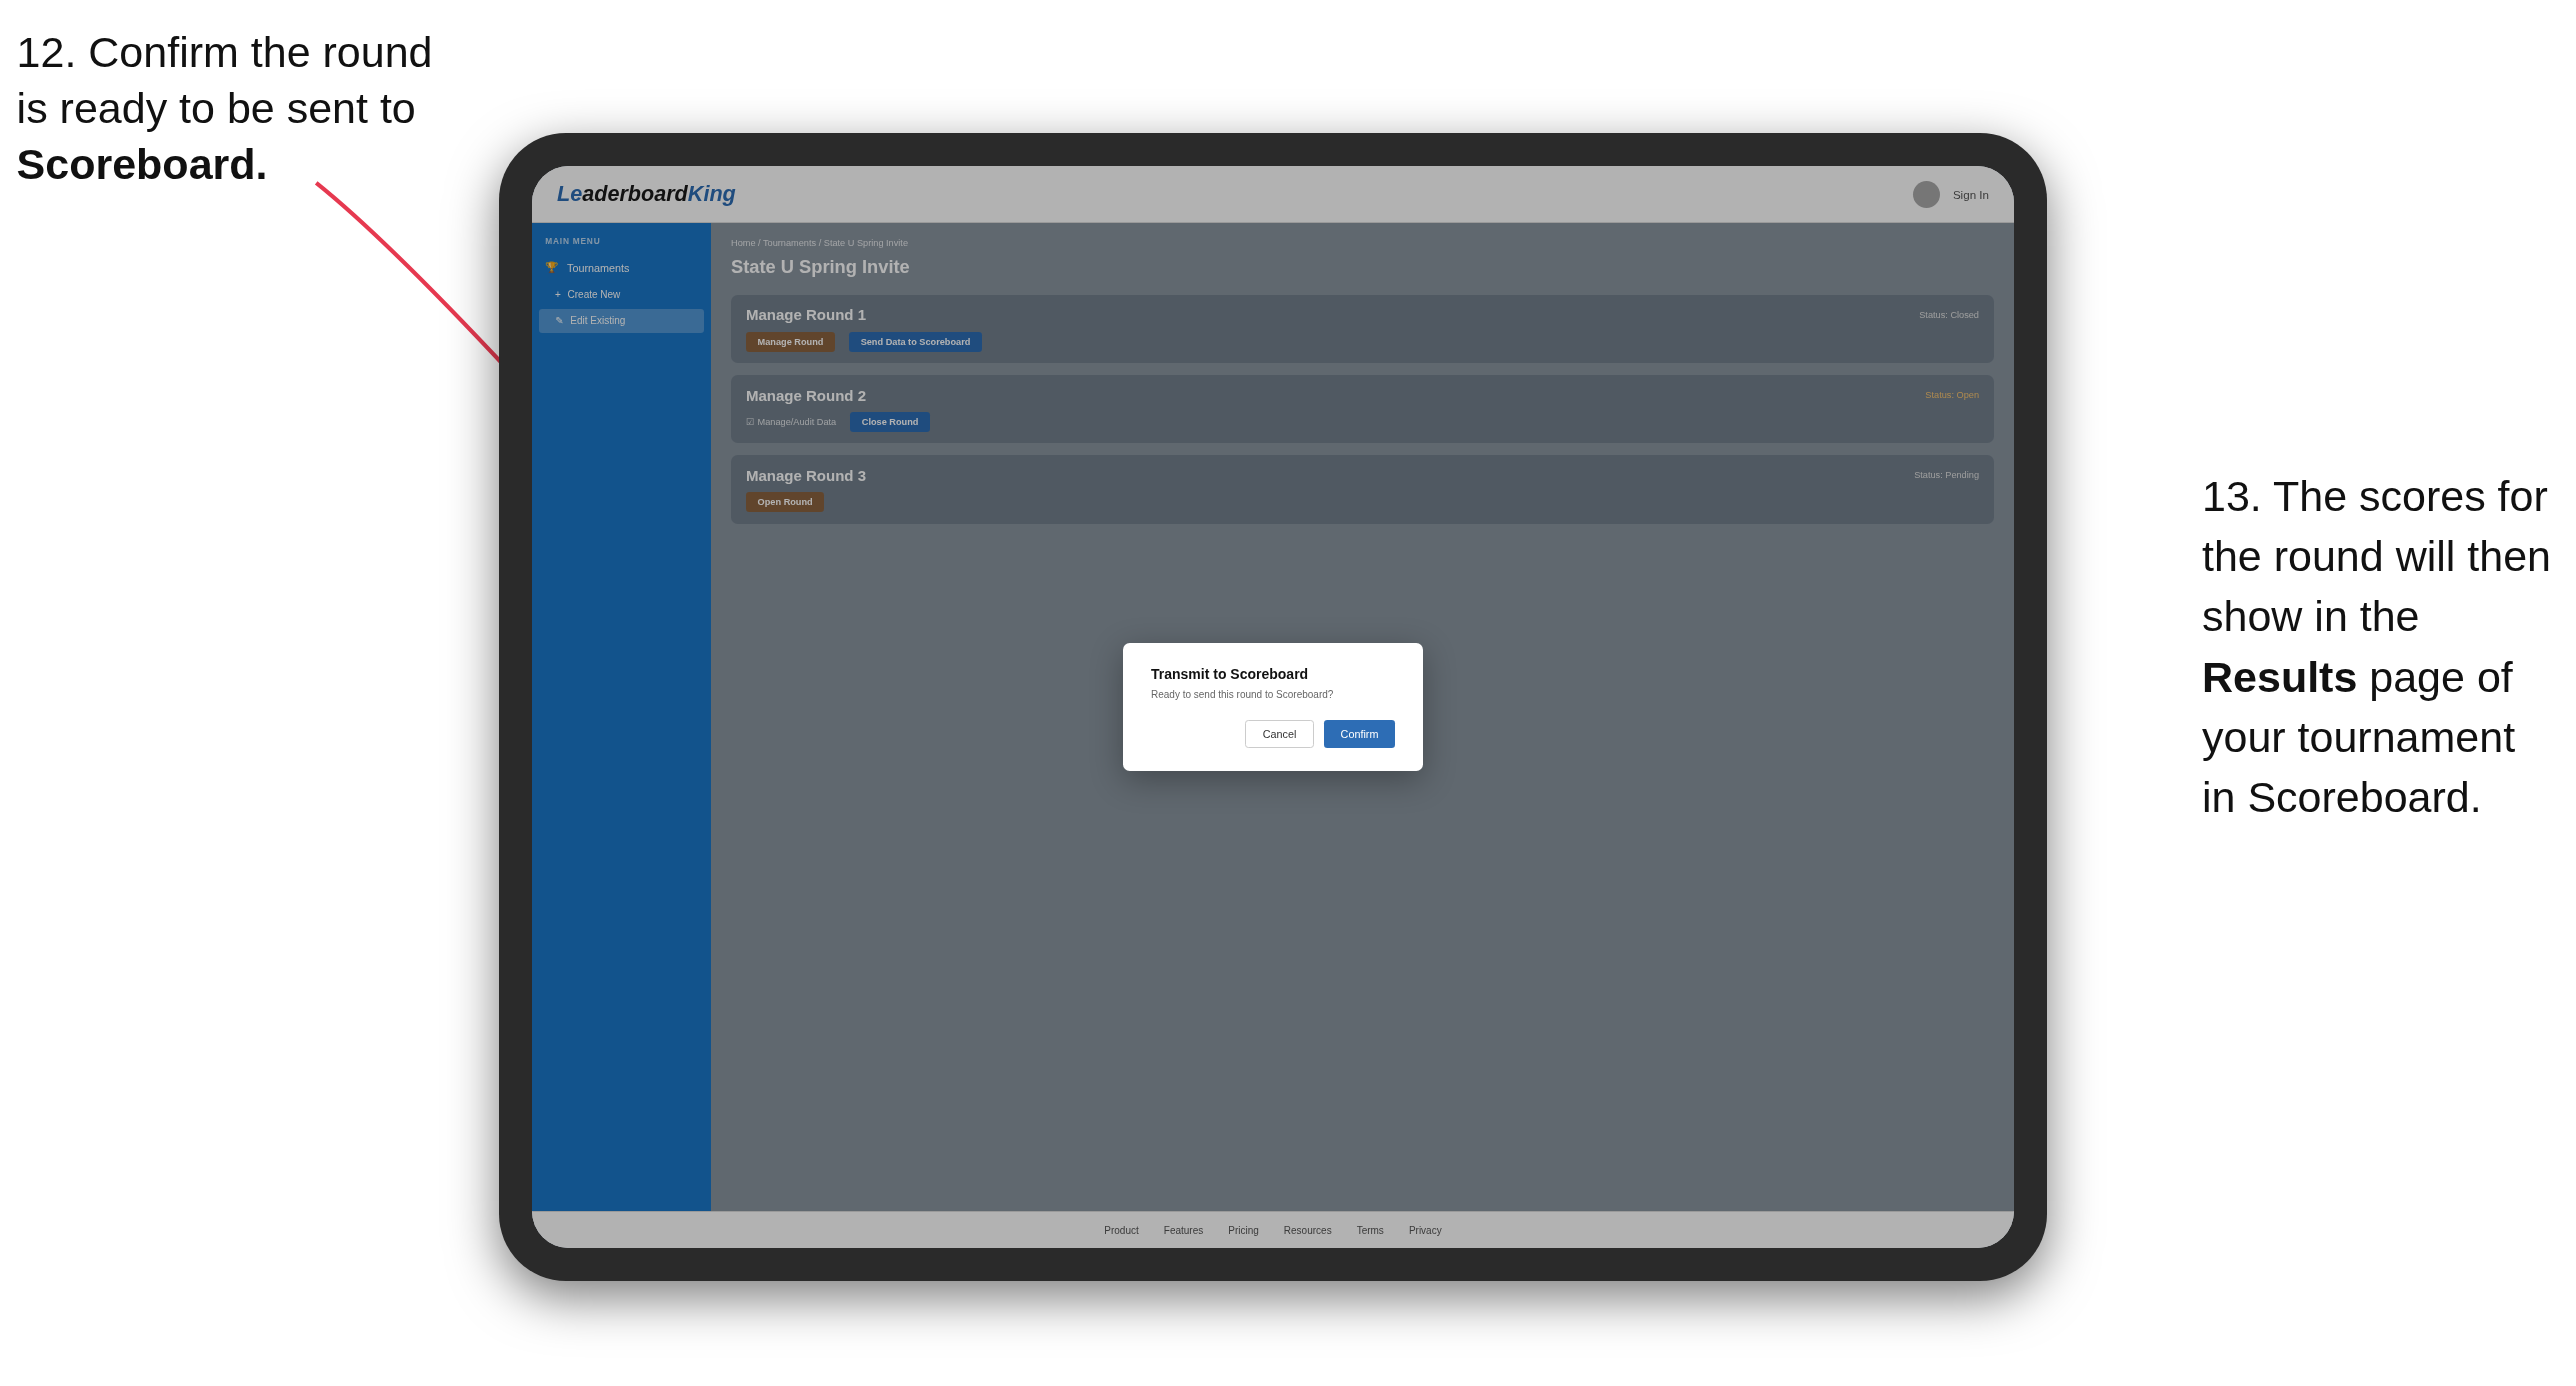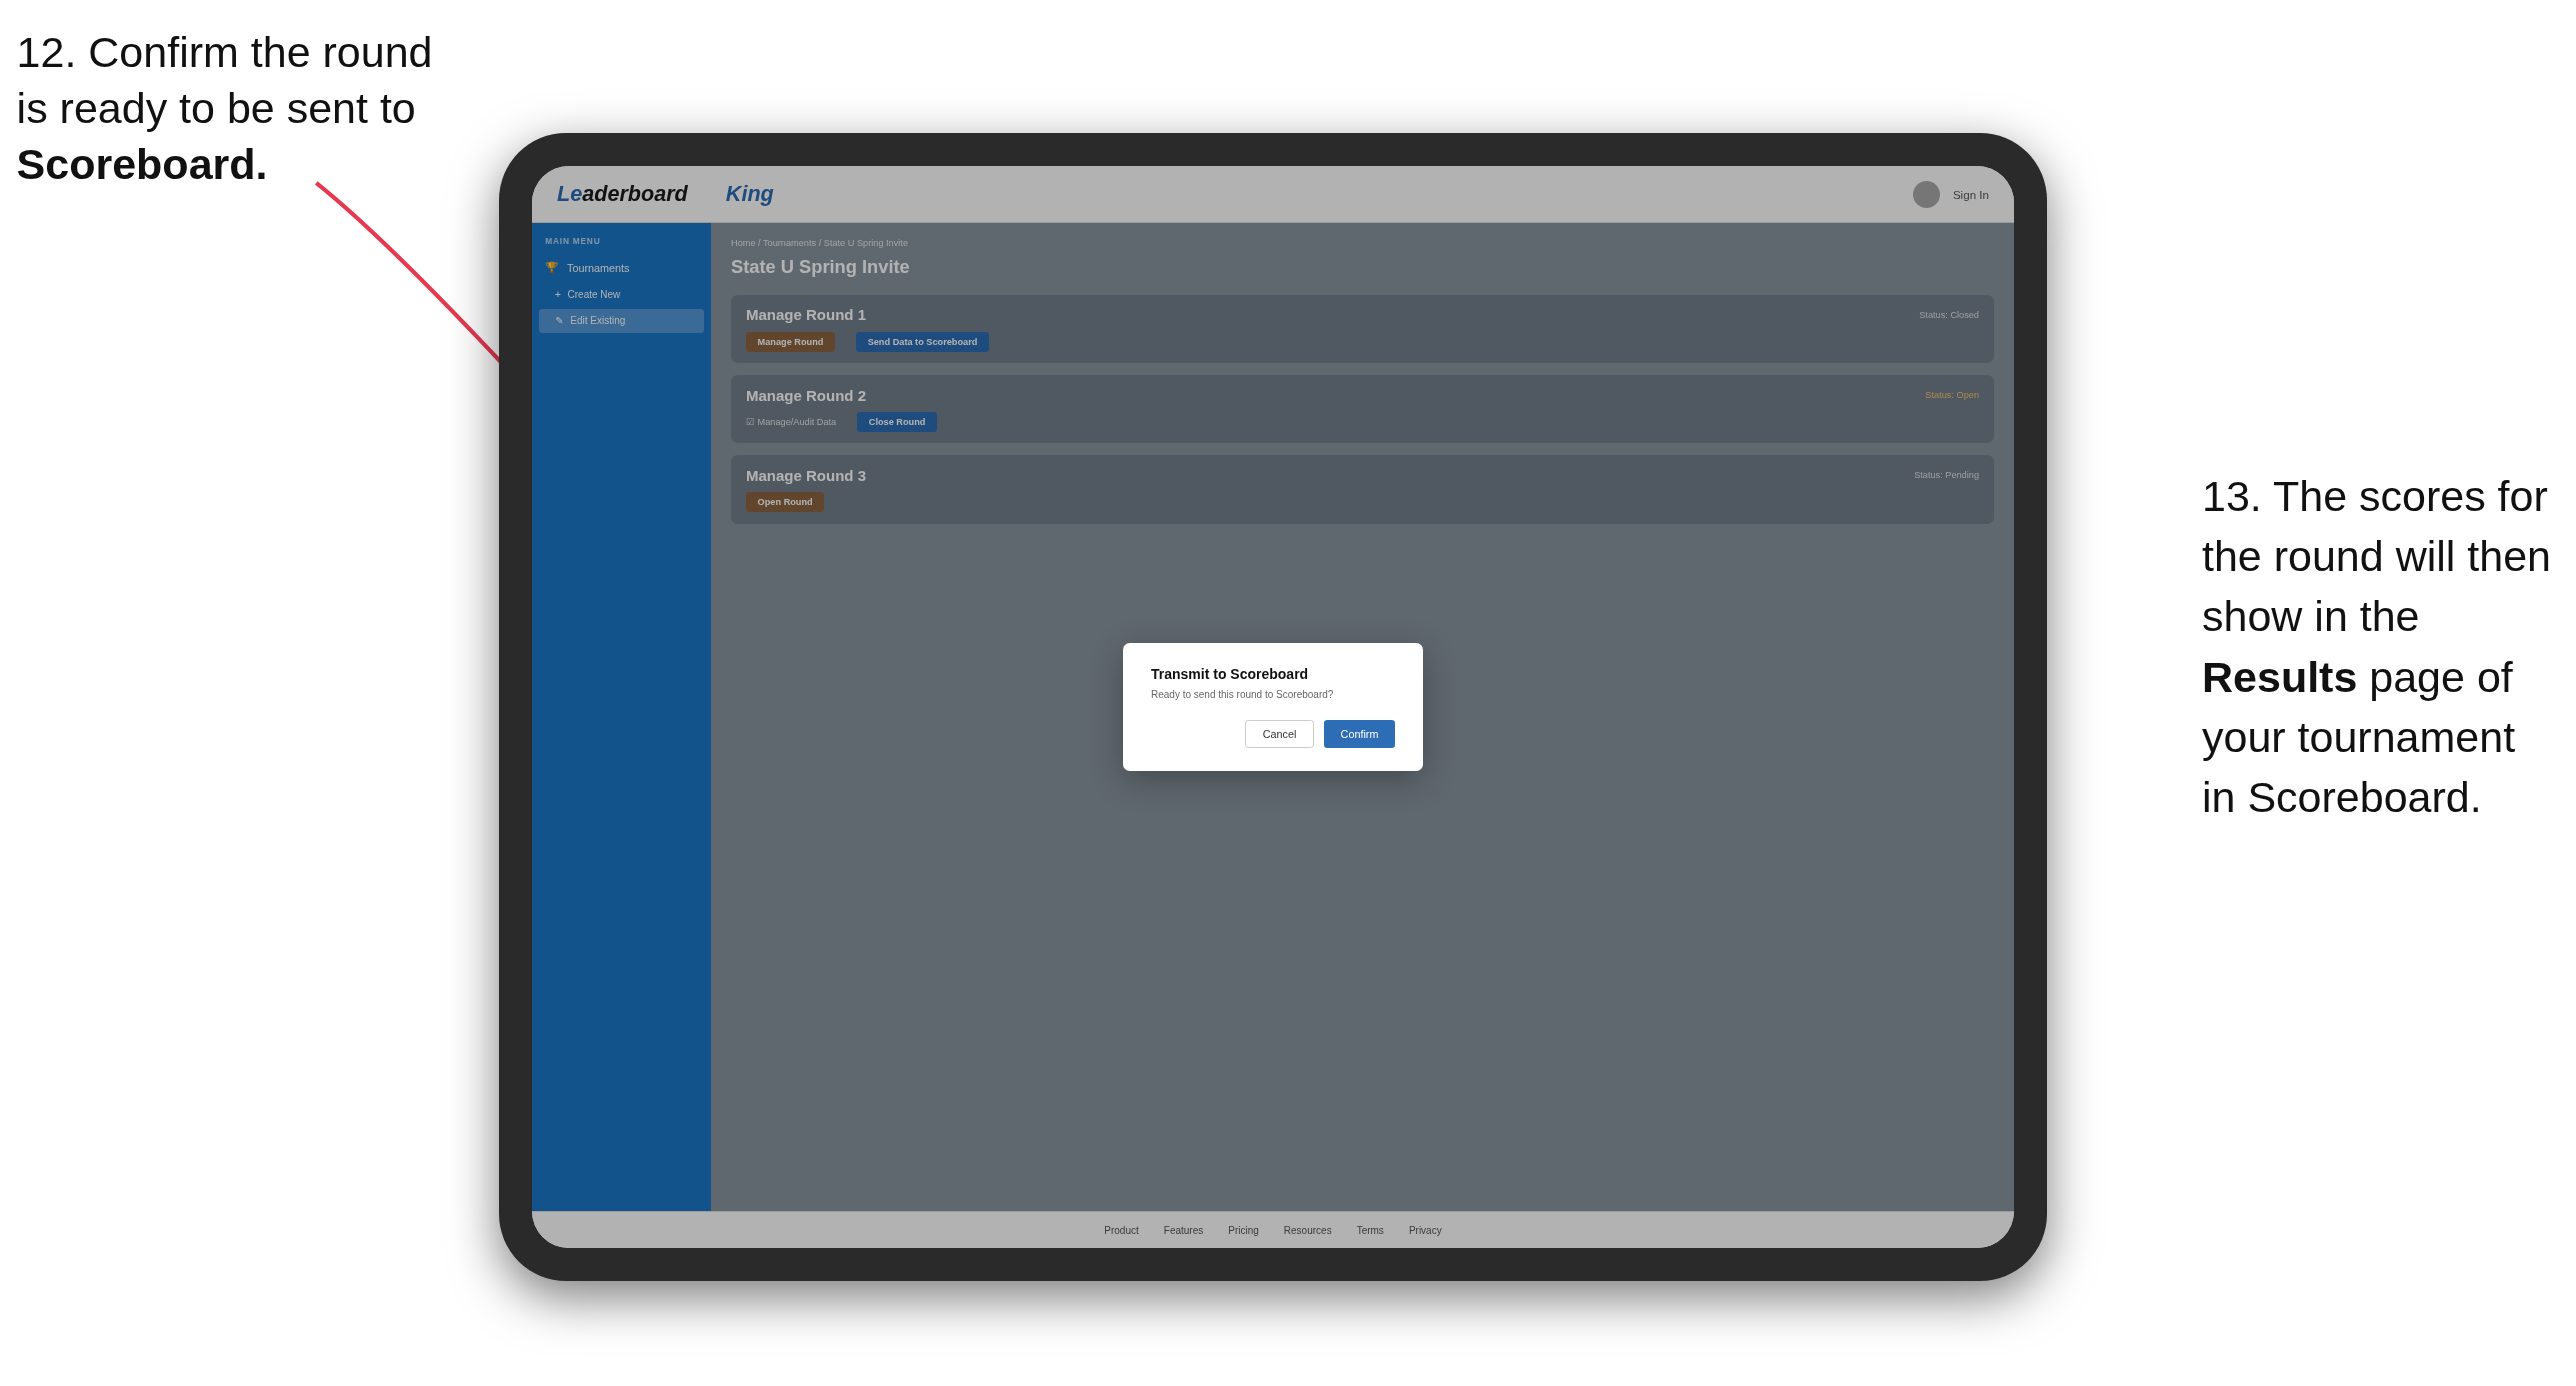--- a/index.html
+++ b/index.html
@@ -93,21 +93,21 @@
       display: flex;
       align-items: center;
     }
 
     .logo-text {
       font-size: 21.6px;
       font-weight: 700;
     }
     .logo-leader { color: #2d6db5; font-style: italic; }
     .logo-board { color: #1a1a1a; font-style: italic; }
-    .logo-king { color: #2d6db5; font-weight: 900; font-style: italic; margin-left: 38px; }
+    .logo-king { color: #2d6db5; font-weight: 900; font-style: italic; }
 
     .nav-right {
       display: flex;
       align-items: center;
       gap: 13.3px;
     }
 
     .avatar-icon {
       width: 27px;
       height: 27px;
@@ -221,21 +221,21 @@
     .status-badge {
       font-size: 9.2px;
       color: #fff;
     }
     .status-badge.closed { color: #e0e0e0; }
     .status-badge.open { color: #f8c471; }
     .status-badge.pending { color: #e0e0e0; }
 
     .round-actions {
       display: flex;
-      gap: 21px;
+      gap: 14px;
       align-items: center;
     }
 
     .btn-round {
       padding: 5px 11.6px;
       border-radius: 3.3px;
       font-size: 9.2px;
       border: none;
       cursor: pointer;
       font-weight: 600;

